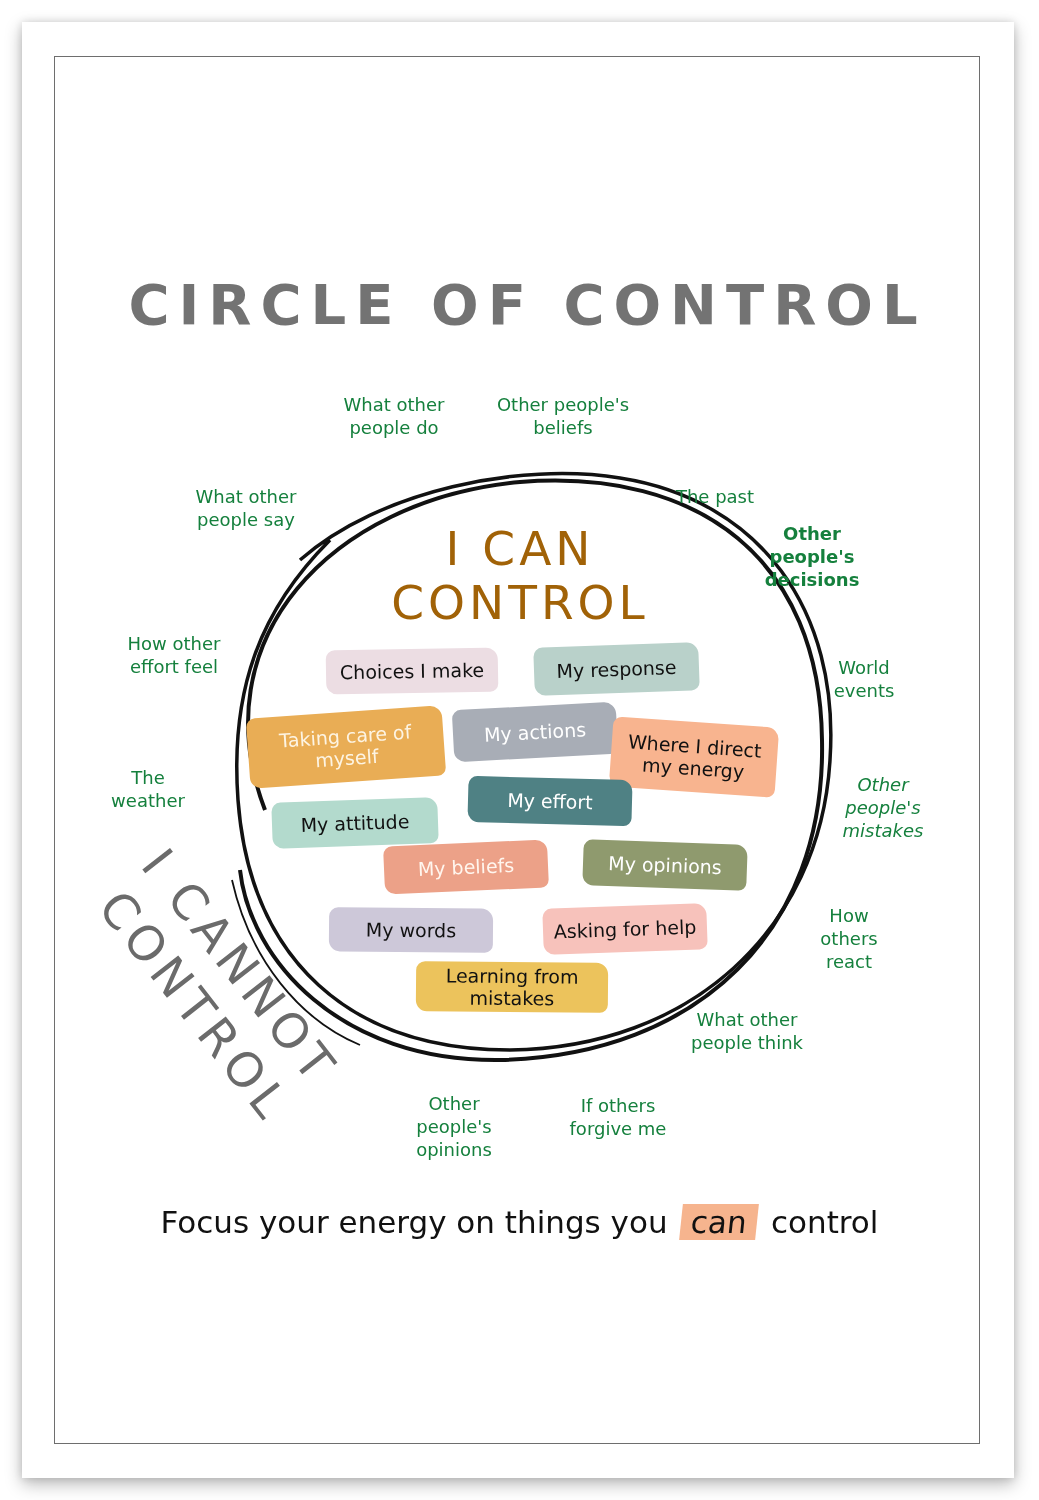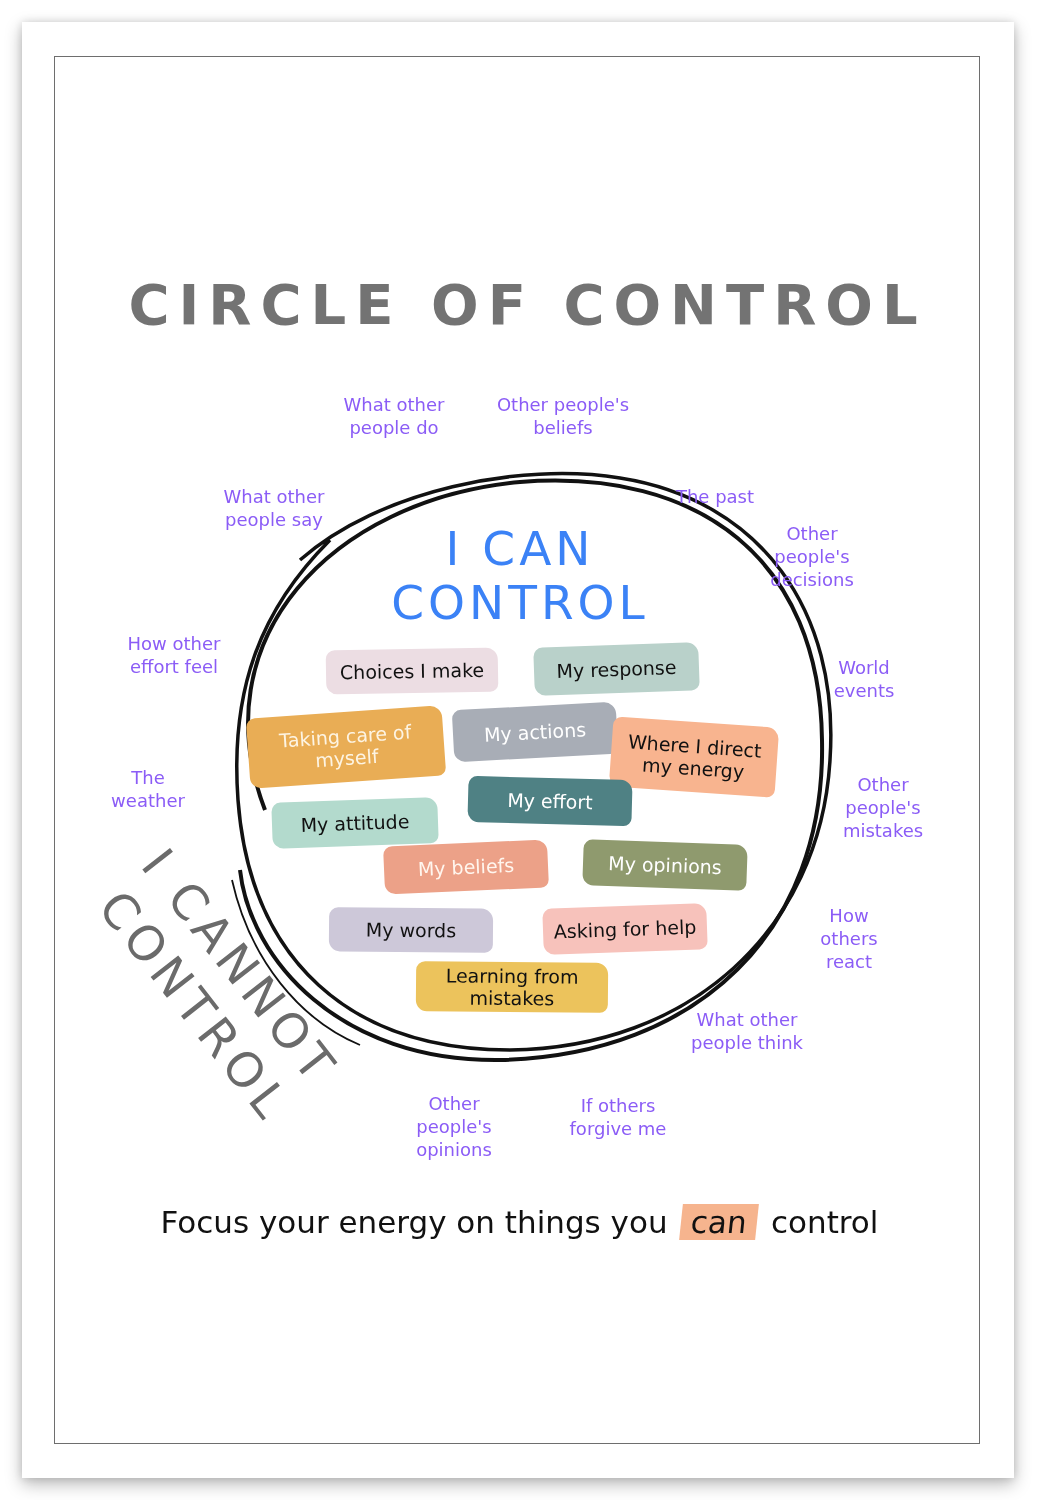--- a/index.html
+++ b/index.html
@@ -17,29 +17,29 @@
     border: 1.5px solid #6e6e6e; box-sizing: border-box;
   }
   .title {
     position: absolute; left: 8px; width: 1039px; top: 272px; text-align: center;
     font-family: "DejaVu Sans", sans-serif; font-size: 56px; font-weight: bold; letter-spacing: 9px;
     color: #737373;
   }
   svg.circles { position: absolute; left: 0; top: 0; }
   .can-heading {
     position: absolute; left: 340px; width: 360px; text-align: center;
-    color: #3b82f6; font-family: "DejaVu Sans", sans-serif; font-size: 47px; letter-spacing: 4px; line-height: 54px;
+    color: #a16207; font-family: "DejaVu Sans", sans-serif; font-size: 47px; letter-spacing: 4px; line-height: 54px;
   }
   .pill {
     position: absolute; display: flex; align-items: center; justify-content: center; text-align: center;
     font-family: "DejaVu Sans", sans-serif; font-size: 19px; line-height: 22px;
     border-radius: 9px 12px 8px 11px; box-sizing: border-box; padding: 2px 10px;
   }
   .outside {
-    position: absolute; text-align: center; color: #8b5cf6;
+    position: absolute; text-align: center; color: #15803d;
     font-family: "DejaVu Sans", sans-serif; font-size: 18px; line-height: 23px; white-space: pre-line;
   }
   .cannot {
     position: absolute; color: #6b6b6b; font-family: "DejaVu Sans", sans-serif; font-size: 48px; letter-spacing: 6px;
     transform-origin: 0 0; white-space: nowrap;
   }
   .footer {
     position: absolute; left: 0; width: 1039px; top: 1204px; text-align: center;
     font-family: "DejaVu Sans", sans-serif; font-size: 31px; color: #111;
   }
@@ -71,26 +71,26 @@
 <div class="pill" style="left:272px;top:800px;width:166px;height:46px;background:#b3dacd;color:#111;transform:rotate(-2deg);">My attitude</div>
 <div class="pill" style="left:384px;top:843px;width:164px;height:48px;background:#eca188;color:#fff6ee;transform:rotate(-2.5deg);">My beliefs</div>
 <div class="pill" style="left:583px;top:842px;width:164px;height:46px;background:#8f9a6e;color:#fff;transform:rotate(2deg);">My opinions</div>
 <div class="pill" style="left:329px;top:908px;width:164px;height:44px;background:#cdc8d9;color:#111;transform:rotate(0.5deg);">My words</div>
 <div class="pill" style="left:543px;top:906px;width:164px;height:46px;background:#f7c2bb;color:#111;transform:rotate(-2deg);">Asking for help</div>
 <div class="pill" style="left:416px;top:962px;width:192px;height:50px;background:#ecc35c;color:#111;transform:rotate(0.5deg);">Learning from mistakes</div>
 
 <div class="outside" style="left:340px;top:393px;width:108px;">What other people do</div>
 <div class="outside" style="left:488px;top:393px;width:150px;">Other people's beliefs</div>
 <div class="outside" style="left:664px;top:453px;width:102px;margin-top:32px;">The past</div>
-<div class="outside" style="left:190px;top:485px;width:112px;margin-left:28px;">What other people say</div>
-<div class="outside" style="left:762px;top:522px;width:100px;">Other people's decisions</div>
+<div class="outside" style="left:190px;top:485px;width:112px;">What other people say</div>
+<div class="outside" style="left:762px;top:522px;width:100px;font-weight:bold;">Other people's decisions</div>
 <div class="outside" style="left:118px;top:632px;width:112px;">How other effort feel</div>
 <div class="outside" style="left:824px;top:656px;width:80px;">World events</div>
 <div class="outside" style="left:100px;top:766px;width:96px;">The weather</div>
-<div class="outside" style="left:834px;top:773px;width:98px;">Other people's mistakes</div>
+<div class="outside" style="left:834px;top:773px;width:98px;font-style:italic;">Other people's mistakes</div>
 <div class="outside" style="left:805px;top:904px;width:88px;">How others react</div>
 <div class="outside" style="left:684px;top:1008px;width:126px;">What other people think</div>
 <div class="outside" style="left:404px;top:1092px;width:100px;">Other people's opinions</div>
 <div class="outside" style="left:560px;top:1094px;width:116px;">If others forgive me</div>
 
 <div class="cannot" style="left:175px;top:838px;transform:rotate(52deg);">I CANNOT</div>
 <div class="cannot" style="left:132px;top:880px;transform:rotate(52deg);">CONTROL</div>
 
 <div class="footer">
   <span>Focus your energy on things you</span>

